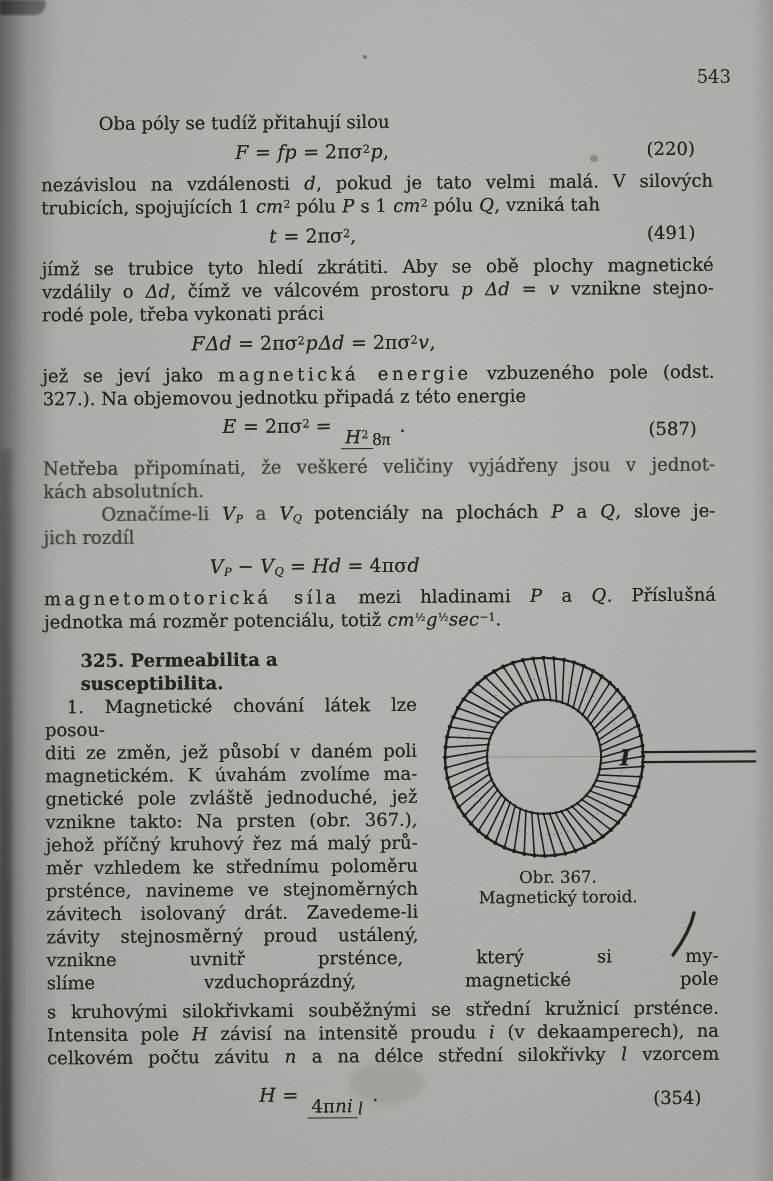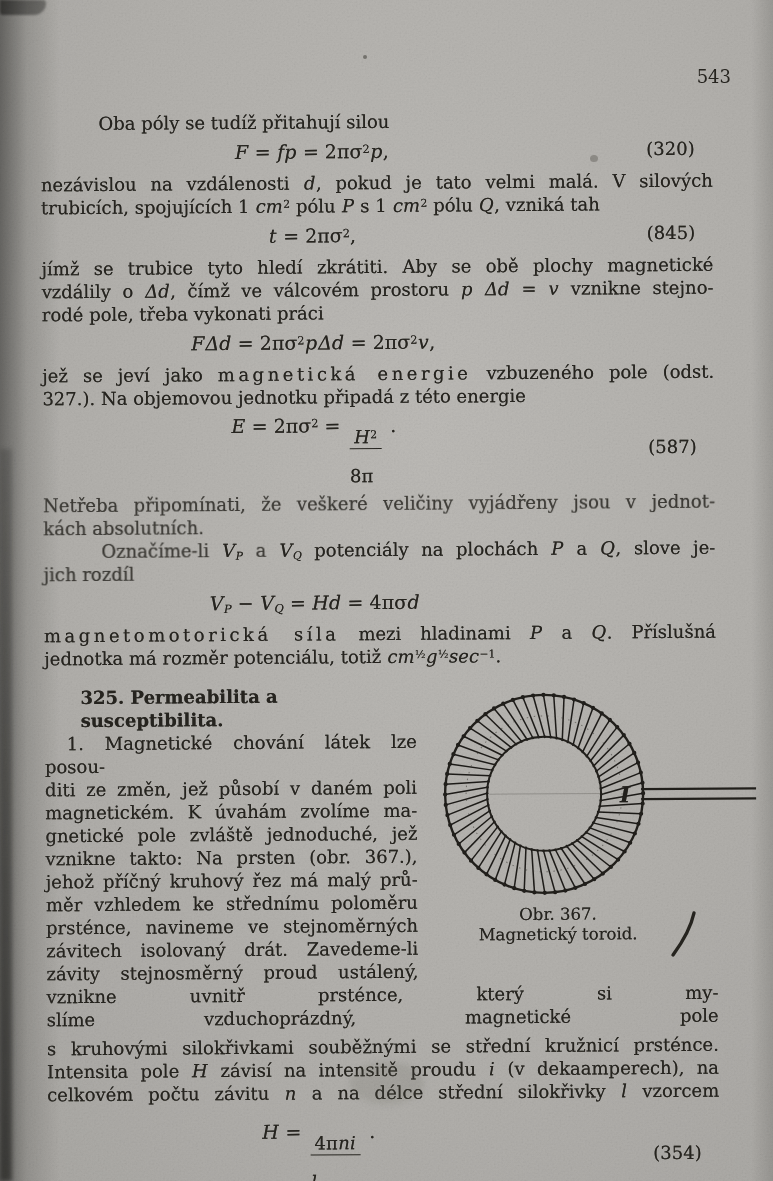--- a/index.html
+++ b/index.html
@@ -20,24 +20,24 @@
   .ln.ind{ text-indent:58px; }
   .ln.ind-s{ text-indent:22px; }
   .smudged{ filter:blur(0.45px); opacity:0.85; }
   .para{ margin:0; }
   .para.pstart1{ margin-top:40px; }
   .para.clr{ clear:both; margin-top:6px; }
   .v{ font-style:italic; padding:0 0.5px; }
   .sp{ letter-spacing:3.5px; }
   sup.su{ font-size:0.60em; line-height:0; vertical-align:0.45em; font-style:normal; }
   sub.sb{ font-size:0.60em; line-height:0; vertical-align:-0.25em; font-style:italic; }
-  .frac{ display:inline-flex; flex-direction:column; align-items:flex-start;
+  .frac{ display:inline-flex; flex-direction:row; align-items:flex-end;
          vertical-align:-0.62em; line-height:1.05; font-size:0.95em; margin:0 3px; }
   .frac .fn{ border-bottom:1.6px solid #26241f; padding:0 4px 1px; }
-  .frac .fd{ padding-top:18px; }
+  .frac .fd{ padding-top:18px;font-family:Liberation Serif, serif; }
   .eq{ position:relative; display:flex; justify-content:center; align-items:center;
        margin:5px 0 7px; font-size:19px; line-height:26px; }
   .eq.tall{ margin:4px 0 6px; }
   .eq.last{ margin-top:14px; }
   .eq-body{ transform:translateX(-65px); }
   .eq-num{ position:absolute; right:18px; top:50%; transform:translateY(-50%); font-size:18px; }
   .heading{ font-weight:bold; font-size:18px; margin:16px 0 0 36px; line-height:23px; }
   .figurebox{ float:right; width:300px; height:306px; position:relative; }
   .toroid{ position:absolute; left:27px; top:26px; overflow:visible; }
   .caption{ position:absolute; top:238px; width:300px; text-align:center;
@@ -70,29 +70,29 @@
 <div class="page">
 
   <div class="pagenum">543</div>
 
   <div class="content" id="flow">
       <div class="para pstart1">
         <div class="ln ind">Oba póly se tudíž přitahují silou</div>
       </div>
       <div class="eq">
         <span class="eq-body"><i class="v">F</i> = <i class="v">fp</i> = 2πσ<sup class="su">2</sup><i class="v">p</i>,</span>
-        <span class="eq-num">(320)</span>
+        <span class="eq-num">(220)</span>
       </div>
       <div class="para">
         <div class="ln j">nezávislou na vzdálenosti <i class="v">d</i>, pokud je tato velmi malá. V silových</div>
         <div class="ln">trubicích, spojujících 1 <i class="v">cm</i><sup class="su">2</sup> pólu <i class="v">P</i> s 1 <i class="v">cm</i><sup class="su">2</sup> pólu <i class="v">Q</i>, vzniká tah</div>
       </div>
       <div class="eq">
         <span class="eq-body"><i class="v">t</i> = 2πσ<sup class="su">2</sup>,</span>
-        <span class="eq-num">(845)</span>
+        <span class="eq-num">(491)</span>
       </div>
       <div class="para">
         <div class="ln j">jímž se trubice tyto hledí zkrátiti. Aby se obě plochy magnetické</div>
         <div class="ln j">vzdálily o <i class="v">Δd</i>, čímž ve válcovém prostoru <i class="v">p</i> <i class="v">Δd</i> = <i class="v">v</i> vznikne stejno-</div>
         <div class="ln">rodé pole, třeba vykonati práci</div>
       </div>
       <div class="eq">
         <span class="eq-body"><i class="v">F</i><i class="v">Δd</i> = 2πσ<sup class="su">2</sup><i class="v">p</i><i class="v">Δd</i> = 2πσ<sup class="su">2</sup><i class="v">v</i>,</span>
       </div>
       <div class="para">

